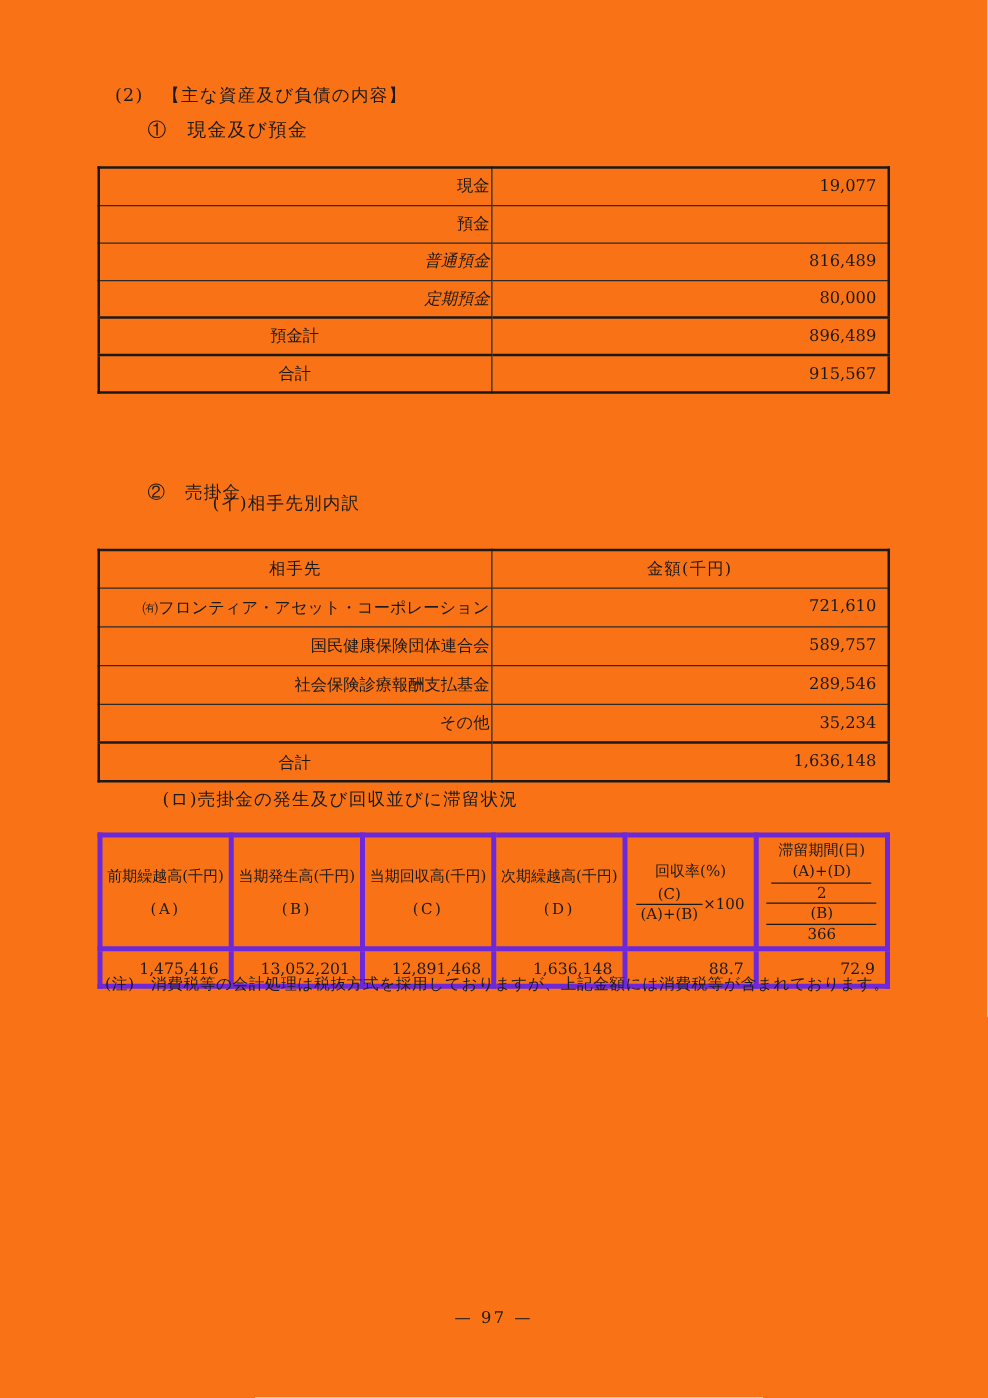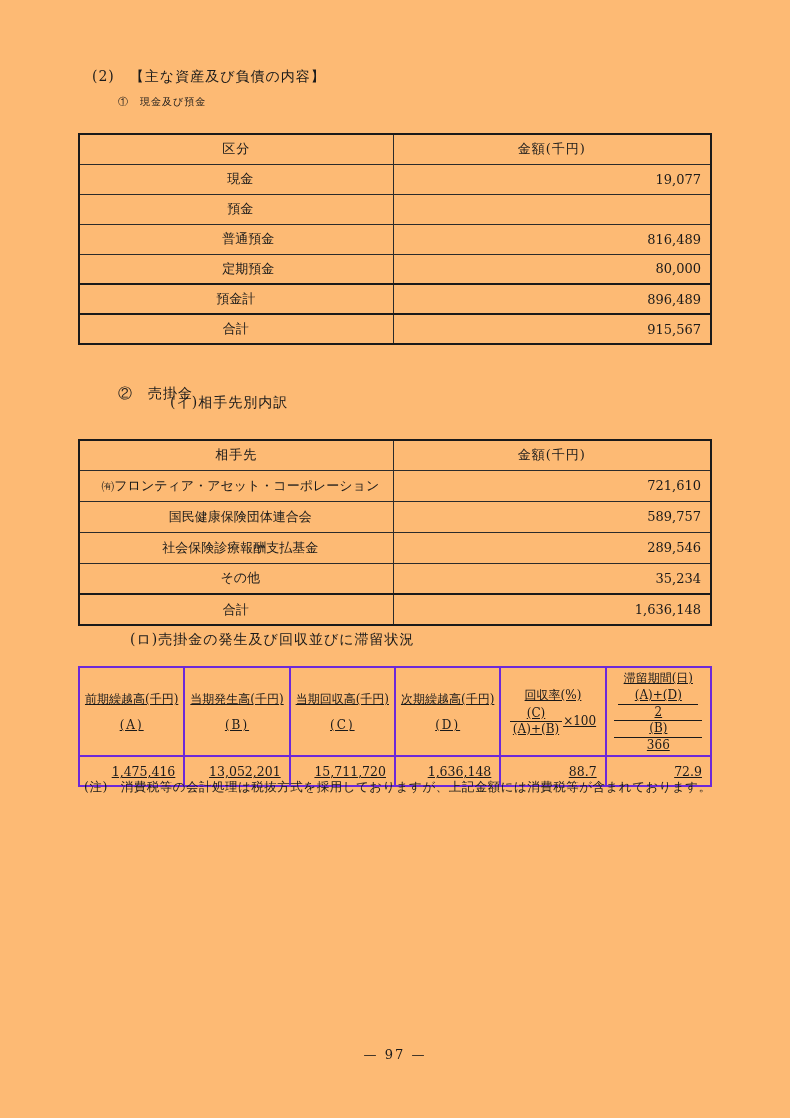--- a/index.html
+++ b/index.html
@@ -1,55 +1,55 @@
 <!DOCTYPE html>
 <html><head>
 <meta charset="utf-8">
 <style>
   html,body { margin:0; padding:0; background:#ffffff; }
   .page {
     position:relative;
     width:790px; height:1118px;
-    background:#fdba74;
+    background:#f97316;
     font-family:"DejaVu Serif","Liberation Serif",serif;
     color:#1a1a1a;
     overflow:hidden;
   }
   .h-main { position:absolute; left:92px;  top:68px;  font-size:14px; letter-spacing:1px; }
-  .h-sub1 { position:absolute; left:118px; top:95px;  font-size:10px; letter-spacing:1px; }
+  .h-sub1 { position:absolute; left:118px; top:95px;  font-size:15px; letter-spacing:1px; }
   .h-sub2 { position:absolute; left:118px; top:385px; font-size:14px; letter-spacing:1px; }
   .h-sub2a{ position:absolute; left:130px; top:394px; font-size:14px; letter-spacing:1px;margin-left:40px; }
   .h-sub2b{ position:absolute; left:130px; top:631px; font-size:14px; letter-spacing:1px; }
 
   table { border-collapse:collapse; table-layout:fixed; }
   .t1, .t2 {
     position:absolute; left:78px; width:634px;
     border:2px solid #1a1a1a;
     font-size:13px;
   }
   .t1 { top:133px; }
   .t2 { top:439px; }
   .t1 td, .t2 td { border:1px solid #2b2b2b; overflow:hidden; white-space:nowrap; }
   .t1 col.c-label, .t2 col.c-label { width:314px; }
   .t1 tr { height:30px; }
   .t2 tr { height:31px; }
   .t1 tr.hdr, .t2 tr.hdr { height:30px; }
   tr.hdr td { text-align:center; letter-spacing:1px; }
-  td.lbl { padding-left:9px; text-align:center; }
-  td.lbl.indent { padding-left:25px; }
+  td.lbl { padding-left:9px; text-align:right; }
+  td.lbl.indent { padding-left:25px;font-style:italic; }
   td.lbl.center { text-align:center; padding-left:0; }
   td.amt { text-align:right; padding-right:9px; }
   tr.thick td { border-top:2px solid #1a1a1a; }
 
   .t3 {
     position:absolute; left:78px; top:666px; width:634px;
     border:2px solid #1a1a1a;
     font-size:12px;
   }
-  .t3 td { border:2px solid #6d28d9; overflow:hidden;text-decoration:underline; }
+  .t3 td { border:4px solid #6d28d9; overflow:hidden; }
   .t3 col { width:16.666%; }
   .t3 tr.t3-head { height:78px; }
   .t3-head td { text-align:center; vertical-align:middle; padding:2px 1px; }
   .t3-title { display:block; }
   .t3-sub   { display:block; margin-top:10px; letter-spacing:2px; }
   .t3 tr.t3-data { height:30px;padding-left:11px; }
   .t3-data td { text-align:right; padding-right:8px; font-size:12.5px; white-space:nowrap; }
 
   .rate-row { display:flex; align-items:center; justify-content:center; margin-top:2px; }
   .frac { display:inline-block; text-align:center; line-height:1.25; }
@@ -74,24 +74,20 @@
 
   <div class="h-main">(2)　【主な資産及び負債の内容】</div>
   <div class="h-sub1">①　現金及び預金</div>
 
   <table class="t1">
     <colgroup>
         <col class="c-label">
         <col class="c-amount">
       </colgroup>
     <tbody>
-      <tr class="hdr">
-        <td>区分</td>
-        <td>金額(千円)</td>
-      </tr>
       <tr>
         <td class="lbl">現金</td>
         <td class="amt">19,077</td>
       </tr>
       <tr>
         <td class="lbl">預金</td>
         <td class="amt"></td>
       </tr>
       <tr>
         <td class="lbl indent">普通預金</td>
@@ -193,21 +189,21 @@
             <span class="s s-a">(A)+(D)</span>
             <span class="s s-b">2</span>
             <span class="s s-c">(B)</span>
             <span class="s s-d">366</span>
           </span>
         </td>
       </tr>
       <tr class="t3-data">
         <td>1,475,416</td>
         <td>13,052,201</td>
-        <td>15,711,720</td>
+        <td>12,891,468</td>
         <td>1,636,148</td>
         <td>88.7</td>
         <td>72.9</td>
       </tr>
     </tbody>
   </table>
 
   <div class="note">(注)　消費税等の会計処理は税抜方式を採用しておりますが、上記金額には消費税等が含まれております。</div>
 
   <div class="pagenum">— 97 —</div>

